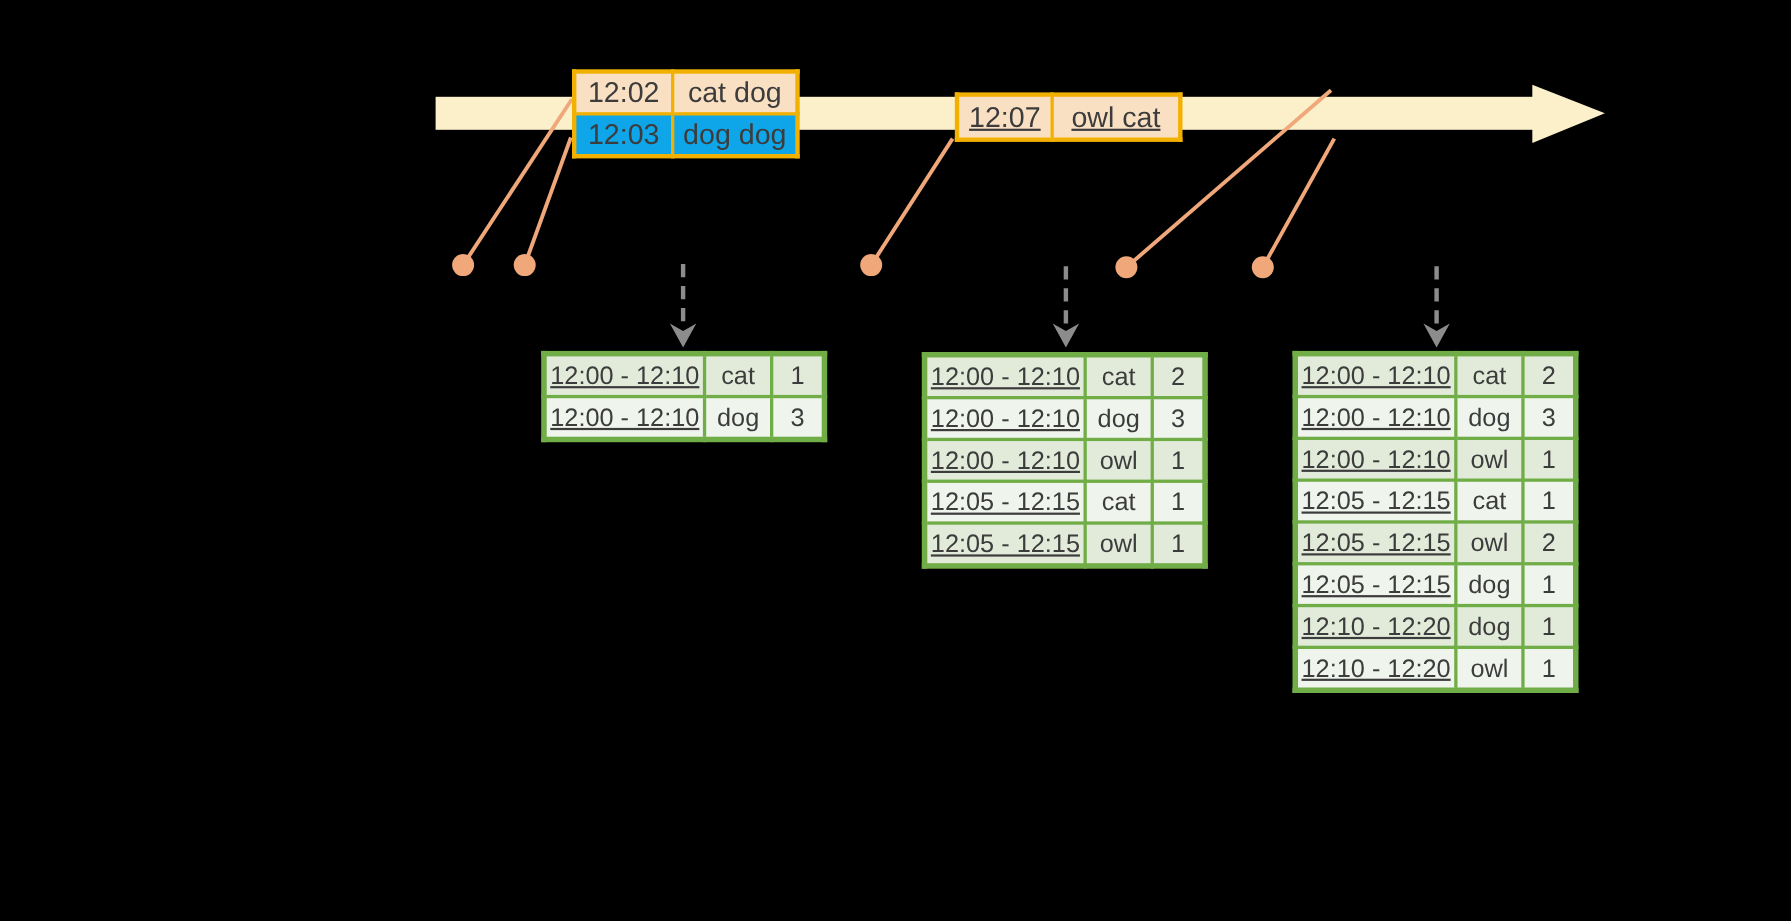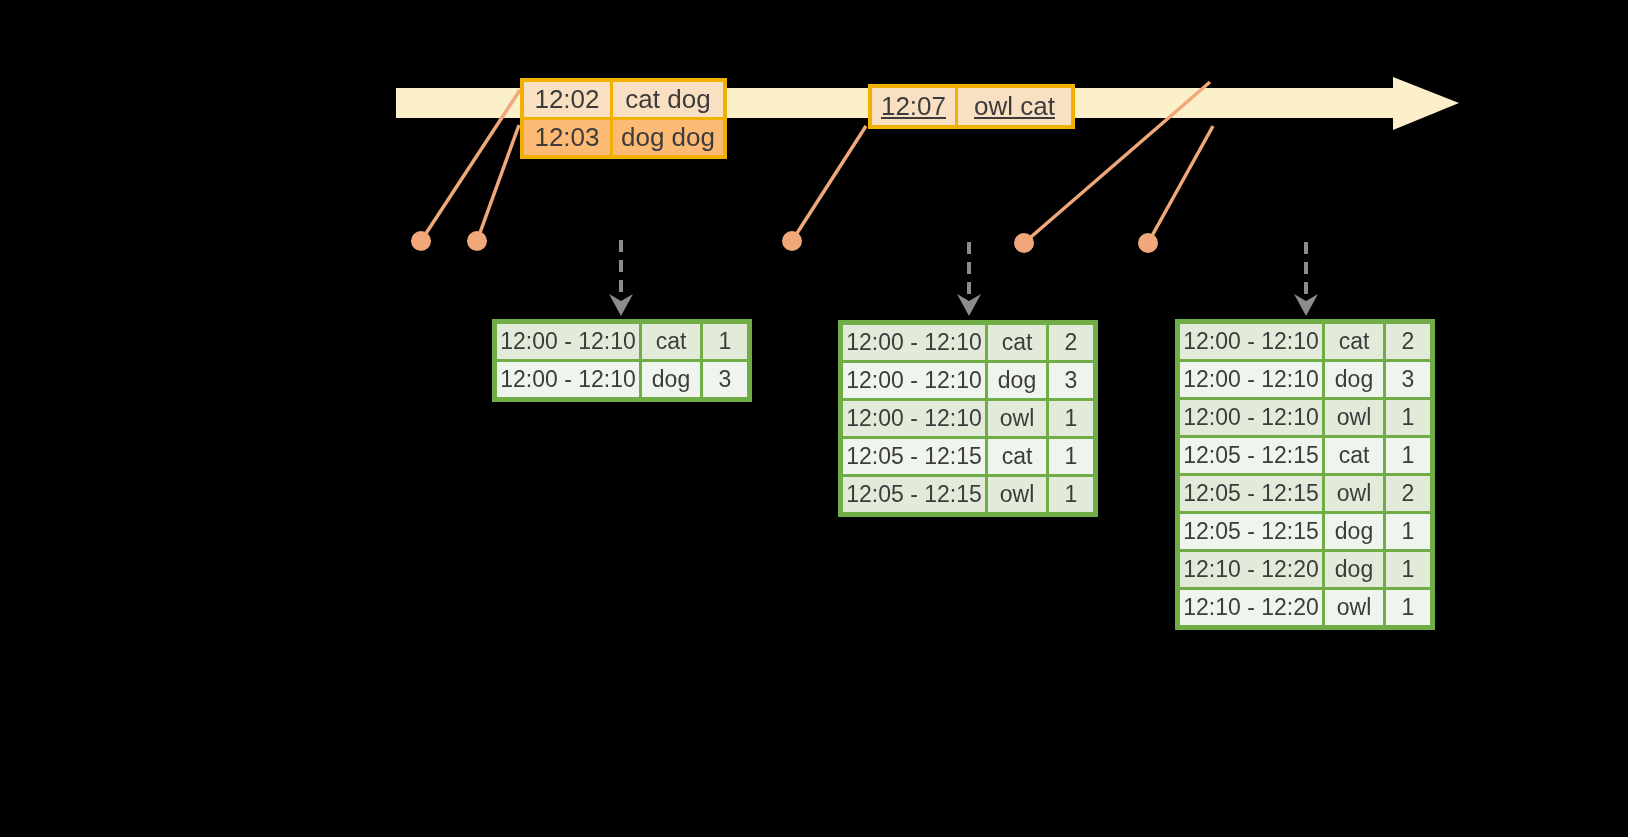--- a/index.html
+++ b/index.html
@@ -18,25 +18,25 @@
   .etable{border:4px solid #F2B100;font-size:26px;}
   .etable td{border:3px solid #F2B100;text-align:center;vertical-align:middle;height:33px;}
   .etable td.t{width:84px;}
   .etable td.w{width:108px;}
   #event-table-2 td.t{width:81px;}
   #event-table-2 td.w{width:111px;}
   #event-table-2 td{height:35px;text-decoration:underline;}
   #event-table-3 td.t{width:68px;}
   #event-table-3 td.w{width:103px;}
   .r-peach td{background:#FAE0C3;}
-  .r-cream td{background:#fdba74;}
+  .r-cream td{background:#0ea5e9;}
   
   .gtable{border:5px solid #70AD47;font-size:23px;}
   .gtable td{border:3px solid #70AD47;text-align:center;vertical-align:middle;height:33px;}
-  .gtable td.win{width:140px;}
+  .gtable td.win{width:140px;text-decoration:underline;}
   .gtable td.word{width:56px;}
   .gtable td.cnt{width:42px;}
   .gtable tr:nth-child(odd) td{background:#E2EBD9;}
   .gtable tr:nth-child(even) td{background:#EFF4EC;}
 </style>
 </head>
 <body>
 
 <div id="canvas">
 
@@ -59,21 +59,21 @@
     <circle class="dot" cx="1148" cy="243" r="10"></circle>
 
     <line class="da" x1="621" y1="240" x2="621" y2="296"></line>
     <path class="dah" d="M 609 294 L 621 316 L 633 294 L 621 301 Z"></path>
     <line class="da" x1="969" y1="242" x2="969" y2="296"></line>
     <path class="dah" d="M 957 294 L 969 316 L 981 294 L 969 301 Z"></path>
     <line class="da" x1="1306" y1="242" x2="1306" y2="296"></line>
     <path class="dah" d="M 1294 294 L 1306 316 L 1318 294 L 1306 301 Z"></path>
   </svg>
 
-  <table class="etable" id="event-table-1" style="left:520px;top:63px;margin-top:15px;">
+  <table class="etable" id="event-table-1" style="left:520px;top:63px;">
     <tbody>
         <tr class="r-peach">
       <td class="t">12:02</td>
       <td class="w">cat dog</td>
     </tr>
     <tr class="r-cream">
       <td class="t">12:03</td>
       <td class="w">dog dog</td>
     </tr>
   </tbody>

